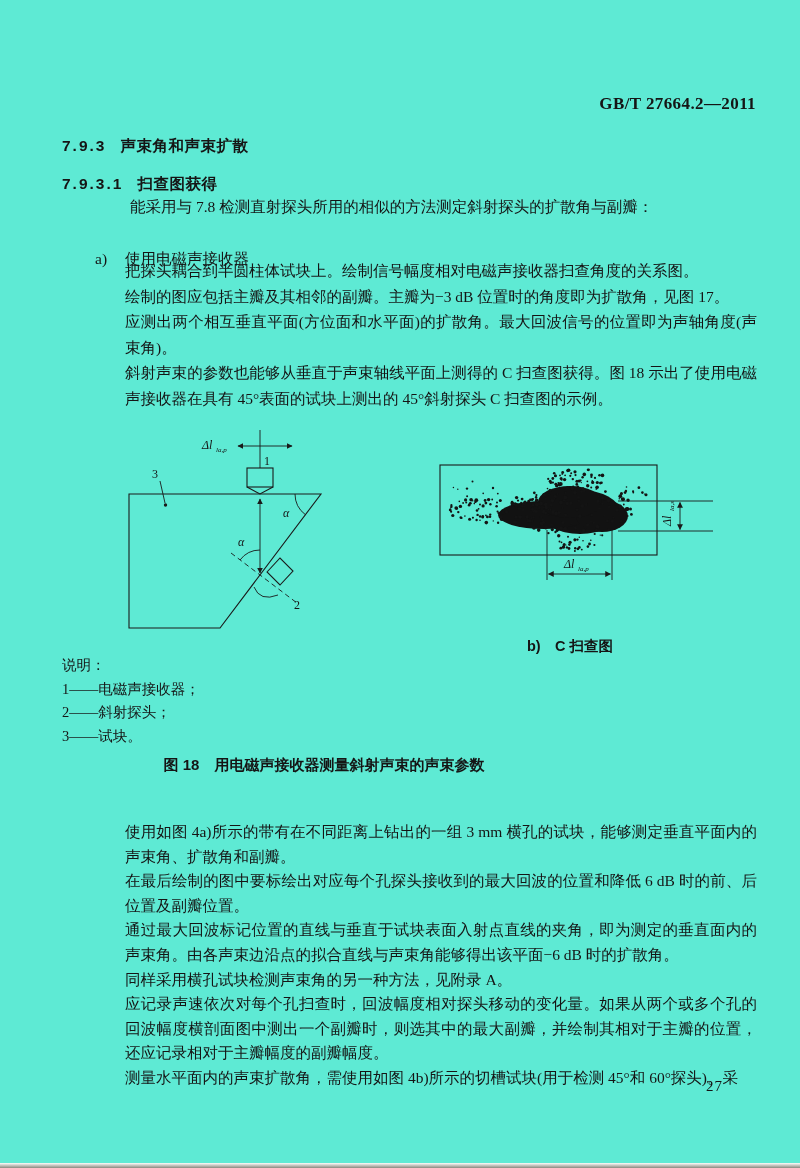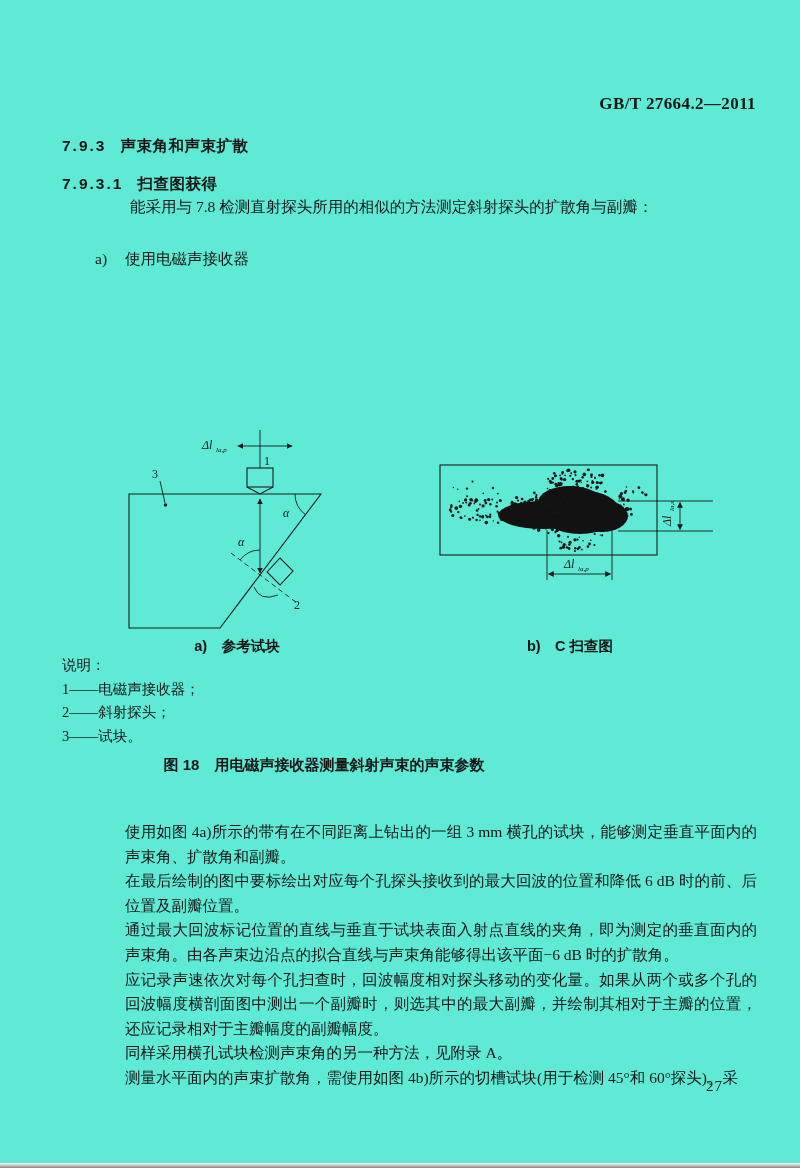--- a/index.html
+++ b/index.html
@@ -58,20 +58,26 @@
   <div class="heading h-sub">
     <span class="num">7.9.3.1</span><span>扫查图获得</span>
   </div>
 
   <div class="bodytext intro">能采用与 7.8 检测直射探头所用的相似的方法测定斜射探头的扩散角与副瓣：</div>
 
   <div class="bodytext item-head ia-head">
     <span class="marker">a)</span><span>使用电磁声接收器</span>
   </div>
 
+  <div class="bodytext paras pa">
+    <p>把探头耦合到半圆柱体试块上。绘制信号幅度相对电磁声接收器扫查角度的关系图。</p>
+    <p>绘制的图应包括主瓣及其相邻的副瓣。主瓣为−3 dB 位置时的角度即为扩散角，见图 17。</p>
+    <p>应测出两个相互垂直平面(方位面和水平面)的扩散角。最大回波信号的位置即为声轴角度(声束角)。</p>
+    <p>斜射声束的参数也能够从垂直于声束轴线平面上测得的 C 扫查图获得。图 18 示出了使用电磁声接收器在具有 45°表面的试块上测出的 45°斜射探头 C 扫查图的示例。</p>
+  </div>
 
   <svg class="figsvg fig-a" width="276" height="234" viewBox="0 0 276 234">
     <defs>
       <marker id="ah1" viewBox="0 0 10 10" refX="9" refY="5" markerWidth="6.5" markerHeight="6.5" orient="auto-start-reverse">
         <path d="M0,0 L10,5 L0,10 z" fill="#1a1a1a"></path>
       </marker>
     </defs>
 
     <polygon class="ln" points="19,70 211,70 110,204 19,204"></polygon>
 
@@ -447,38 +453,37 @@
     <text class="lbl it" transform="translate(243,74) rotate(-90)">Δl</text>
     <text class="sub" transform="translate(246,59) rotate(-90)">la,s</text>
 
     <line class="thin" x1="119" y1="78" x2="119" y2="128"></line>
     <line class="thin" x1="184" y1="78" x2="184" y2="128"></line>
     <line class="thin" x1="120.5" y1="122" x2="182.5" y2="122" marker-start="url(#ah2)" marker-end="url(#ah2)"></line>
     <text class="lbl it" x="136" y="116">Δl</text>
     <text class="sub" x="150" y="119">la,p</text>
   </svg>
 
-  <div class="subcap cap-a">a)　参考试块</div>
   <div class="subcap cap-b">b)　C 扫查图</div>
 
   <div class="legend">
     <div>说明：</div>
     <div>1——电磁声接收器；</div>
     <div>2——斜射探头；</div>
     <div>3——试块。</div>
   </div>
 
   <div class="fig-caption">图 18　用电磁声接收器测量斜射声束的声束参数</div>
 
 
   <div class="bodytext paras pb">
     <p>使用如图 4a)所示的带有在不同距离上钻出的一组 3 mm 横孔的试块，能够测定垂直平面内的声束角、扩散角和副瓣。</p>
     <p>在最后绘制的图中要标绘出对应每个孔探头接收到的最大回波的位置和降低 6 dB 时的前、后位置及副瓣位置。</p>
     <p>通过最大回波标记位置的直线与垂直于试块表面入射点直线的夹角，即为测定的垂直面内的声束角。由各声束边沿点的拟合直线与声束角能够得出该平面−6 dB 时的扩散角。</p>
+    <p>同样采用横孔试块检测声束角的另一种方法，见附录 A。</p>
     <p>应记录声速依次对每个孔扫查时，回波幅度相对探头移动的变化量。如果从两个或多个孔的回波幅度横剖面图中测出一个副瓣时，则选其中的最大副瓣，并绘制其相对于主瓣的位置，还应记录相对于主瓣幅度的副瓣幅度。</p>
-    <p>同样采用横孔试块检测声束角的另一种方法，见附录 A。</p>
     <p>测量水平面内的声束扩散角，需使用如图 4b)所示的切槽试块(用于检测 45°和 60°探头)。采</p>
   </div>
 
   <div class="page-number">27</div>
 
   <div class="scan-edge"></div>
 </div>
 
 </body></html>

